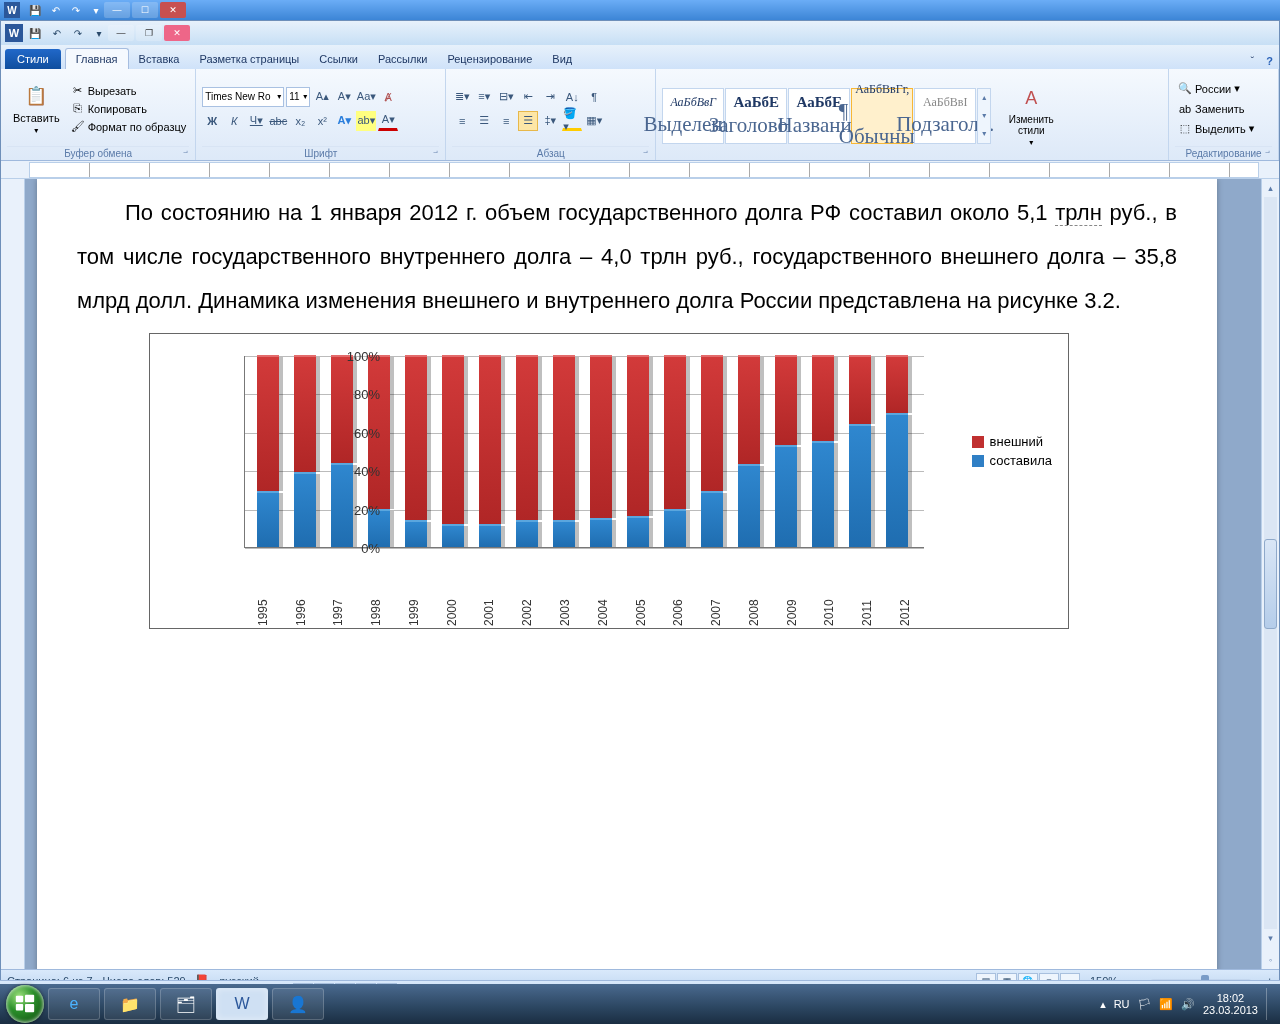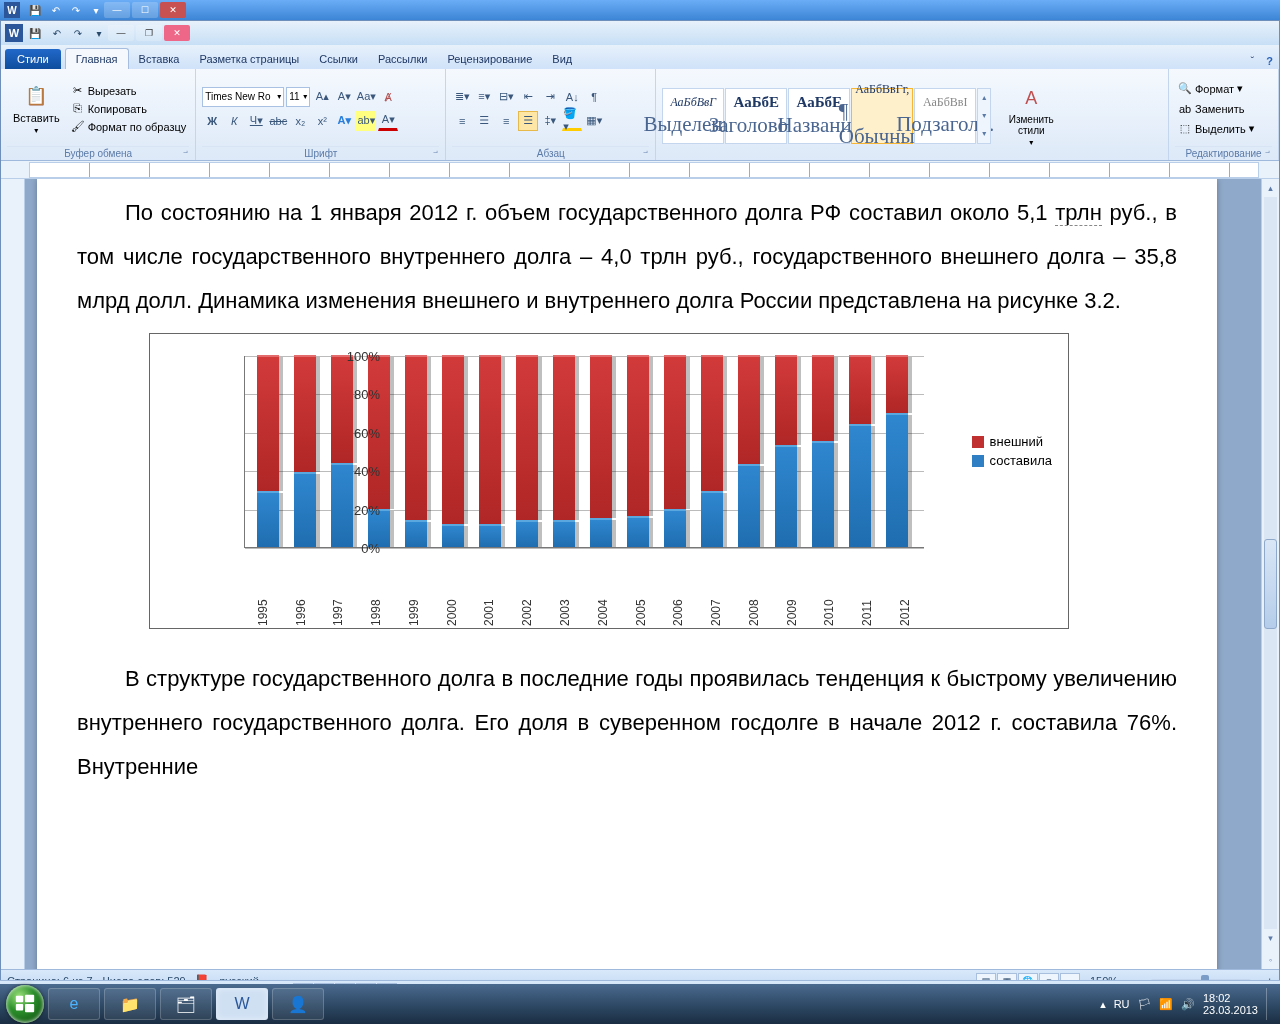--- a/index.html
+++ b/index.html
@@ -108,21 +108,21 @@
   
   .outer-status { position: relative; height: 20px; background: linear-gradient(#d9e9fb,#bfd6f0); border-top:1px solid #9fb9dd; display:flex;align-items:center;font-size:11px;color:#2a4a6b;padding:0 6px;gap:10px;}
   
   
   .taskbar { position:absolute; bottom:0; left:0; right:0; height:40px; background: linear-gradient(#4a6a8f, #2b4560 60%, #1a2d42); display:flex; align-items:center; padding:0 6px; gap:4px;}
   .start-orb { width:38px; height:38px; border-radius:50%; background: radial-gradient(circle at 35% 30%, #9be07a, #2a8f2a 40%, #0b420b); box-shadow: inset 0 0 4px #fff, 0 0 4px rgba(0,0,0,0.5); display:flex;align-items:center;justify-content:center;}
   .start-orb svg { width:22px;height:22px;}
   .task-btn { width:52px; height:32px; border:1px solid rgba(255,255,255,0.2); border-radius:3px; display:flex;align-items:center;justify-content:center;font-size:16px; color:#fff; background:rgba(255,255,255,0.08);}
   .task-btn.active { background: rgba(255,255,255,0.25); box-shadow: inset 0 0 6px rgba(255,255,255,0.4);}
   .tray { margin-left:auto; display:flex; align-items:center; gap:8px; color:#fff; font-size:11px;}
-  .tray .clock { text-align:left; line-height:1.1;}
+  .tray .clock { text-align:center; line-height:1.1;}
 </style>
 </head>
 <body>
 
 <div class="outer-titlebar">
   <span class="app-icon">W</span>
   <span class="qat">
     <span>💾</span>
     <span>↶</span>
     <span>↷</span>
@@ -280,21 +280,21 @@
           <span class="icn" style="color:#c05050;">A</span>
           <span style="text-align:center;font-size:10px;width:52px">Изменить стили</span>
           <span style="font-size:8px">▾</span>
         </div>
       </div>
     </div>
 
     <div class="group" style="width:110px;">
       <div class="group-body">
         <div class="small-btns" style="gap:4px;">
-          <span class="small-btn"><span class="icn">🔍</span><span>Формат</span> ▾</span>
+          <span class="small-btn"><span class="icn">🔍</span><span>России</span> ▾</span>
           <span class="small-btn">
               <span class="icn">ab</span>
               <span>Заменить</span>
             </span>
           <span class="small-btn"><span class="icn">⬚</span><span>Выделить</span> ▾</span>
         </div>
       </div>
       <div class="group-label">Редактирование</div>
     </div>
   </div>
@@ -427,23 +427,20 @@
         </div>
       <div class="y-label" style="top: 214px;">0%</div>
           <div class="y-label" style="top: 175.6px;">20%</div>
           <div class="y-label" style="top: 137.2px;">40%</div>
           <div class="y-label" style="top: 98.8px;">60%</div>
           <div class="y-label" style="top: 60.4px;">80%</div>
           <div class="y-label" style="top: 22px;">100%</div>
         </div>
 
 
-      <p class="doc-text" style="margin-top:28px;">
-          <span class="indent">В структуре государственного долга в последние годы проявилась тенденция к быстрому увеличению внутреннего государственного долга. Его доля в суверенном госдолге в начале 2012 г. составила 76%. Внутренние</span>
-        </p>
     </div>
     <div class="scrollbar-v">
       <span class="arrow" style="top:0">▴</span>
       <div class="track"></div>
       <div class="thumb"></div>
       <span class="arrow" style="bottom:22px">▾</span>
       <span class="arrow" style="bottom:0">◦</span>
     </div>
   </div>
 

